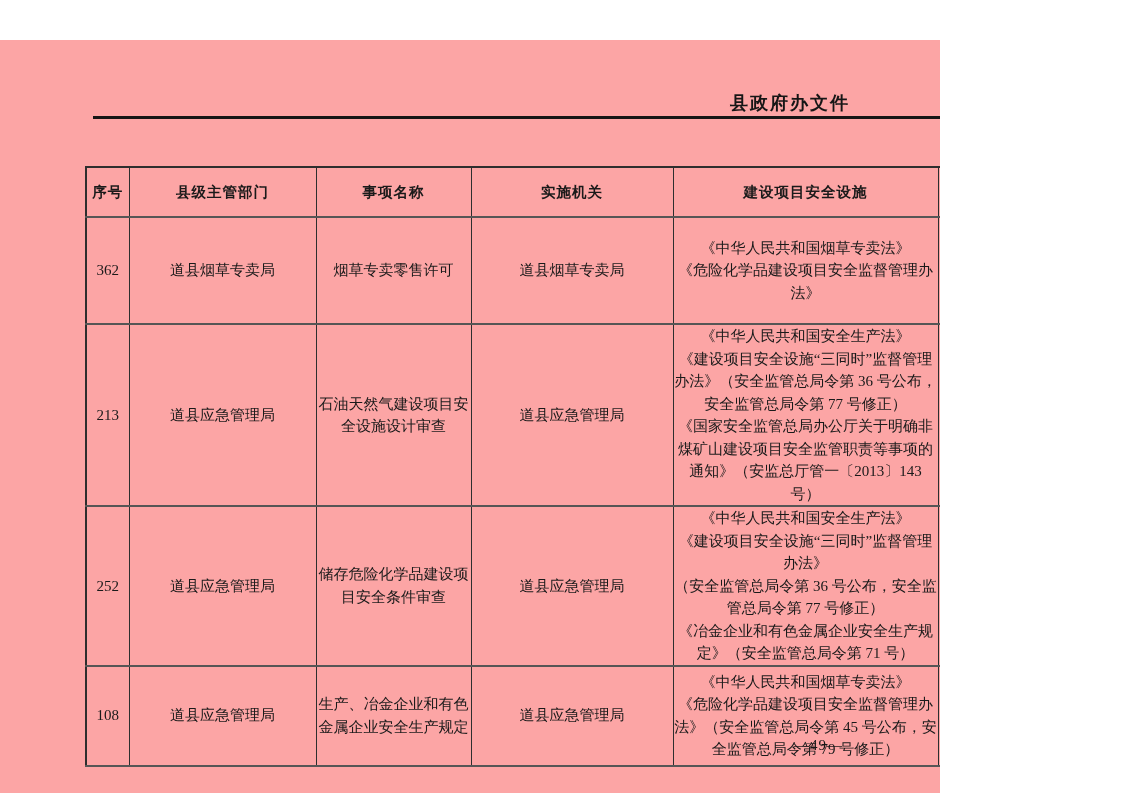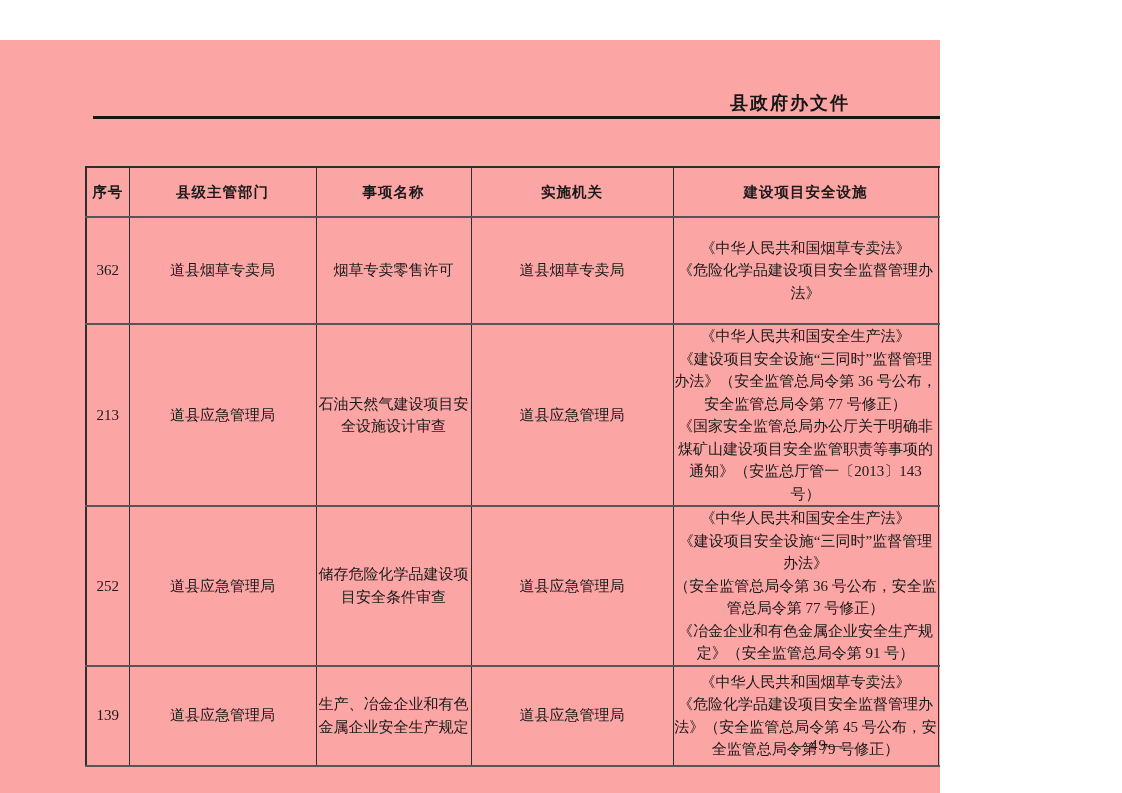--- a/index.html
+++ b/index.html
@@ -129,26 +129,26 @@
       </tr>
       <tr class="h-214">
         <td class="serial-cell">252</td>
         <td class="dept-cell">道县应急管理局</td>
         <td class="item-cell">储存危险化学品建设项目安全条件审查</td>
         <td class="agency-cell">道县应急管理局</td>
         <td class="basis-cell">
           <div class="law-line">《中华人民共和国安全生产法》</div>
           <div class="law-line">《建设项目安全设施“三同时”监督管理办法》</div>
           <div class="law-line">（安全监管总局令第 36 号公布，安全监管总局令第 77 号修正）</div>
-          <div class="law-line">《冶金企业和有色金属企业安全生产规定》（安全监管总局令第 91 号）</div>
+          <div class="law-line">《冶金企业和有色金属企业安全生产规定》（安全监管总局令第 71 号）</div>
         </td>
         <td class="remark-cell"></td>
       </tr>
       <tr class="h-215">
-        <td class="serial-cell">139</td>
+        <td class="serial-cell">108</td>
         <td class="dept-cell">道县应急管理局</td>
         <td class="item-cell">生产、冶金企业和有色金属企业安全生产规定</td>
         <td class="agency-cell">道县应急管理局</td>
         <td class="basis-cell">
           <div class="law-line">《中华人民共和国烟草专卖法》</div>
           <div class="law-line">《危险化学品建设项目安全监督管理办法》（安全监管总局令第 45 号公布，安全监管总局令第 79 号修正）</div>
         </td>
         <td class="remark-cell"></td>
       </tr>
     </tbody>

